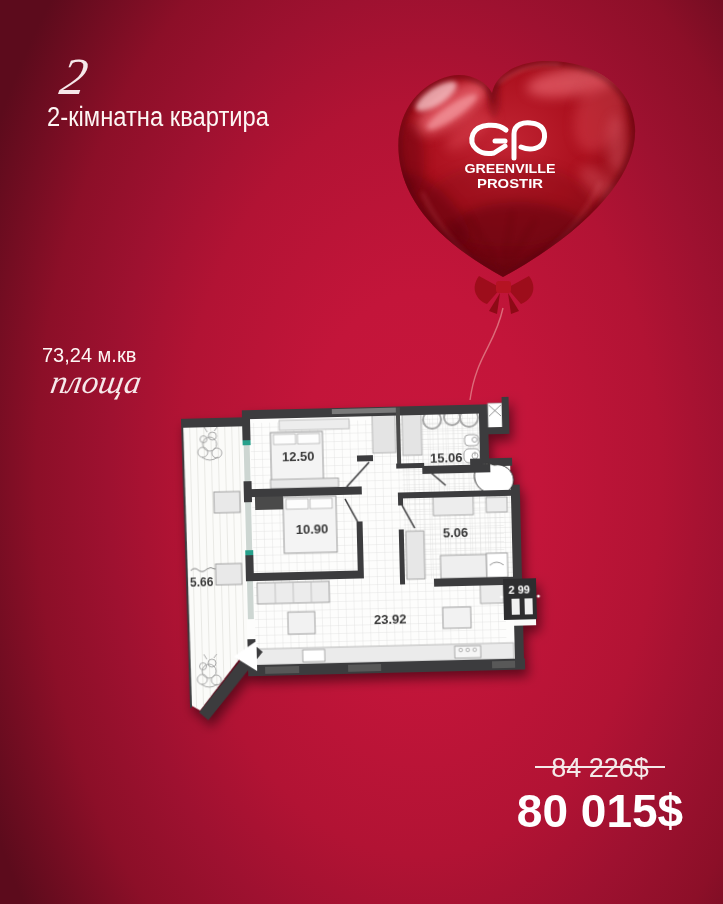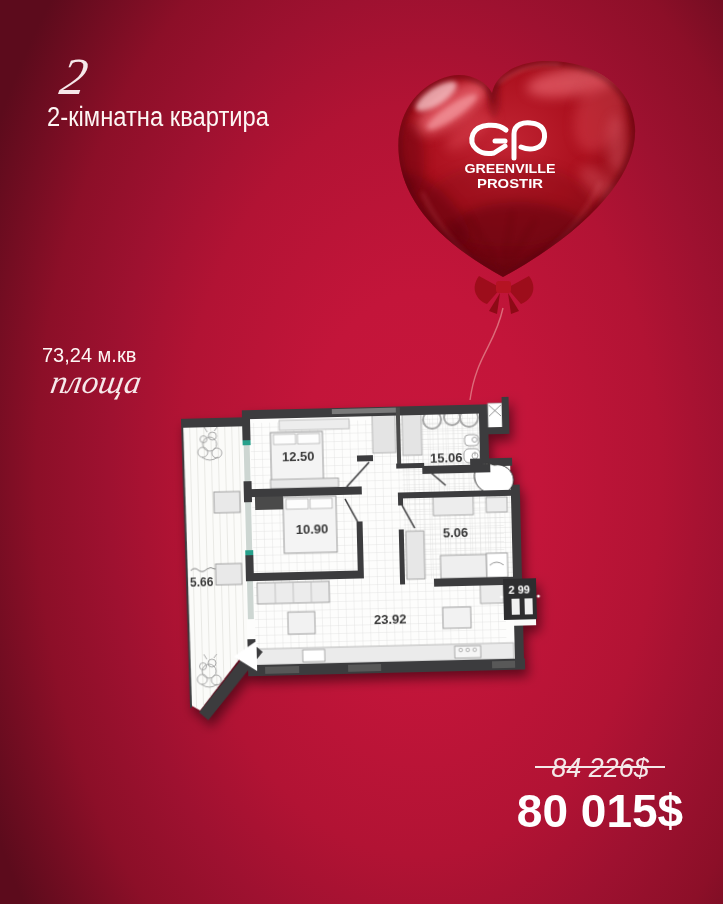--- a/index.html
+++ b/index.html
@@ -16,21 +16,21 @@
   font-family:'Liberation Serif',serif;font-style:italic;font-size:52px;transform:skewX(-10deg);">2</div>
 
 <div class="abs" style="left:47px;top:102px;color:#fdf6f4;font-size:27px;letter-spacing:0px;transform:scaleX(0.88);transform-origin:left top;">2-кімнатна квартира</div>
 
 <div class="abs" style="left:42px;top:344px;color:#fdf6f4;font-size:20px;">73,24 м.кв</div>
 
 <div class="abs" style="left:51px;top:364px;color:#f6e8ea;font-family:'Liberation Serif',serif;
   font-style:italic;font-size:33px;transform:skewX(-10deg);">площа</div>
 
 <div class="abs" style="left:460px;top:753px;width:280px;text-align:center;color:#f4e9e9;font-size:27px;">
-  <span style="position:relative;font-style:italic;">84 226$<span style="position:absolute;left:-16px;right:-16px;top:13px;height:2px;background:#f4e9e9;"></span></span>
+  <span style="position:relative;">84 226$<span style="position:absolute;left:-16px;right:-16px;top:13px;height:2px;background:#f4e9e9;"></span></span>
 </div>
 
 <div class="abs" style="left:460px;top:784px;width:280px;text-align:center;color:#ffffff;font-size:46px;font-weight:bold;">80&nbsp;015$</div>
 
 <svg class="abs" style="left:0;top:0;" width="723" height="904" viewBox="0 0 723 904">
   <defs>
     <radialGradient id="heartg" cx="0.45" cy="0.38" r="0.75">
       <stop offset="0" stop-color="#c22433"></stop>
       <stop offset="0.45" stop-color="#ab101e"></stop>
       <stop offset="0.75" stop-color="#8c0c17"></stop>

